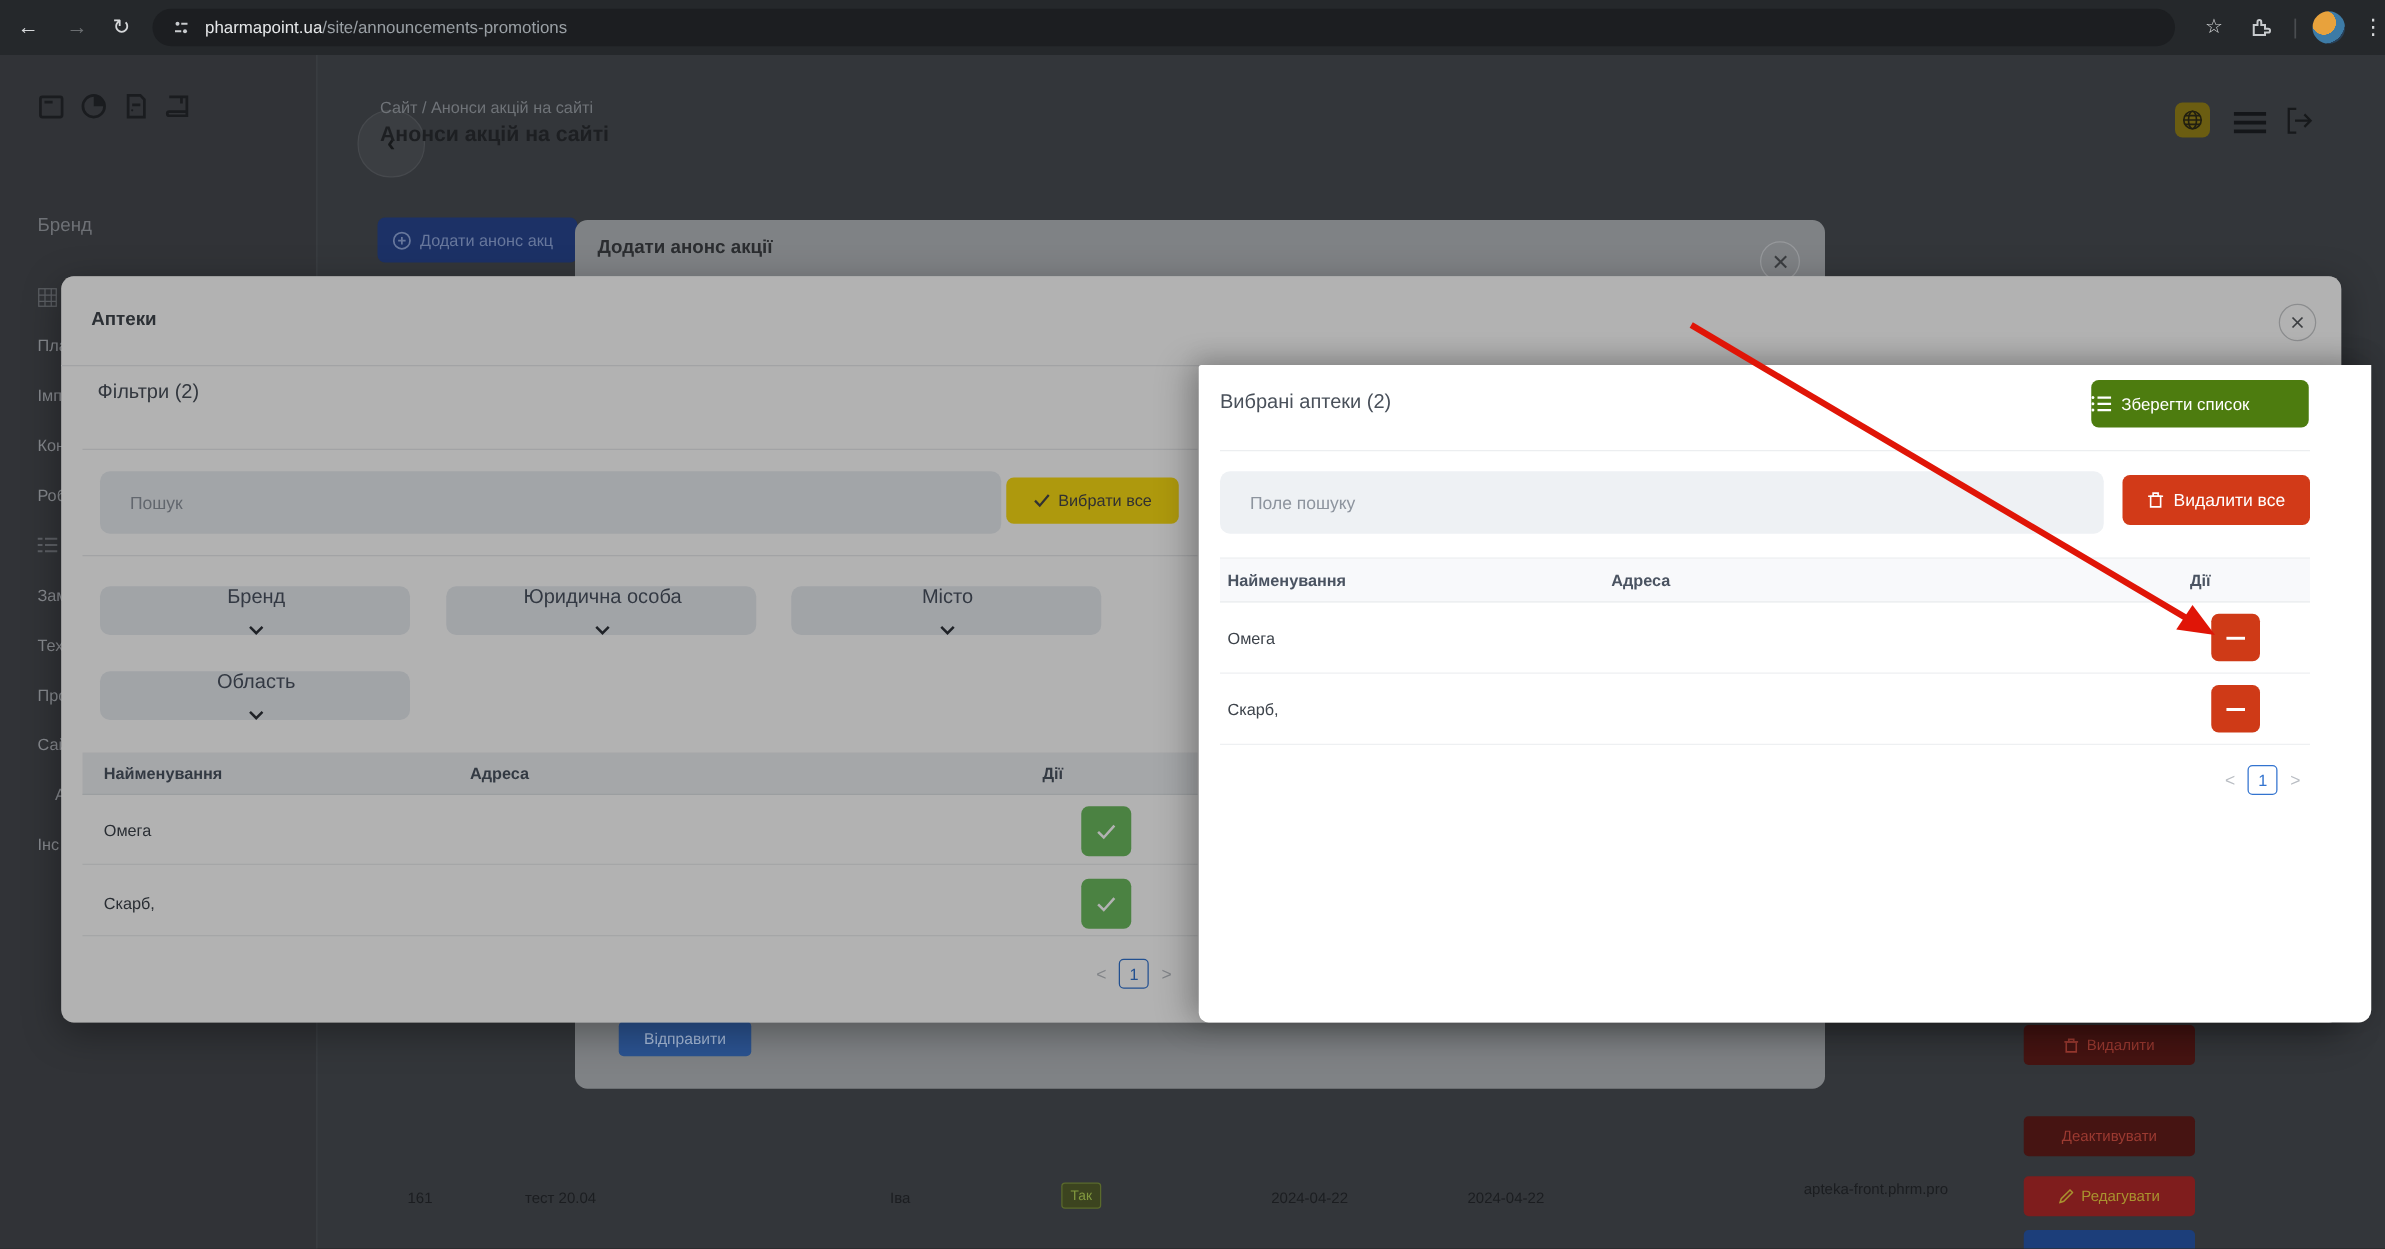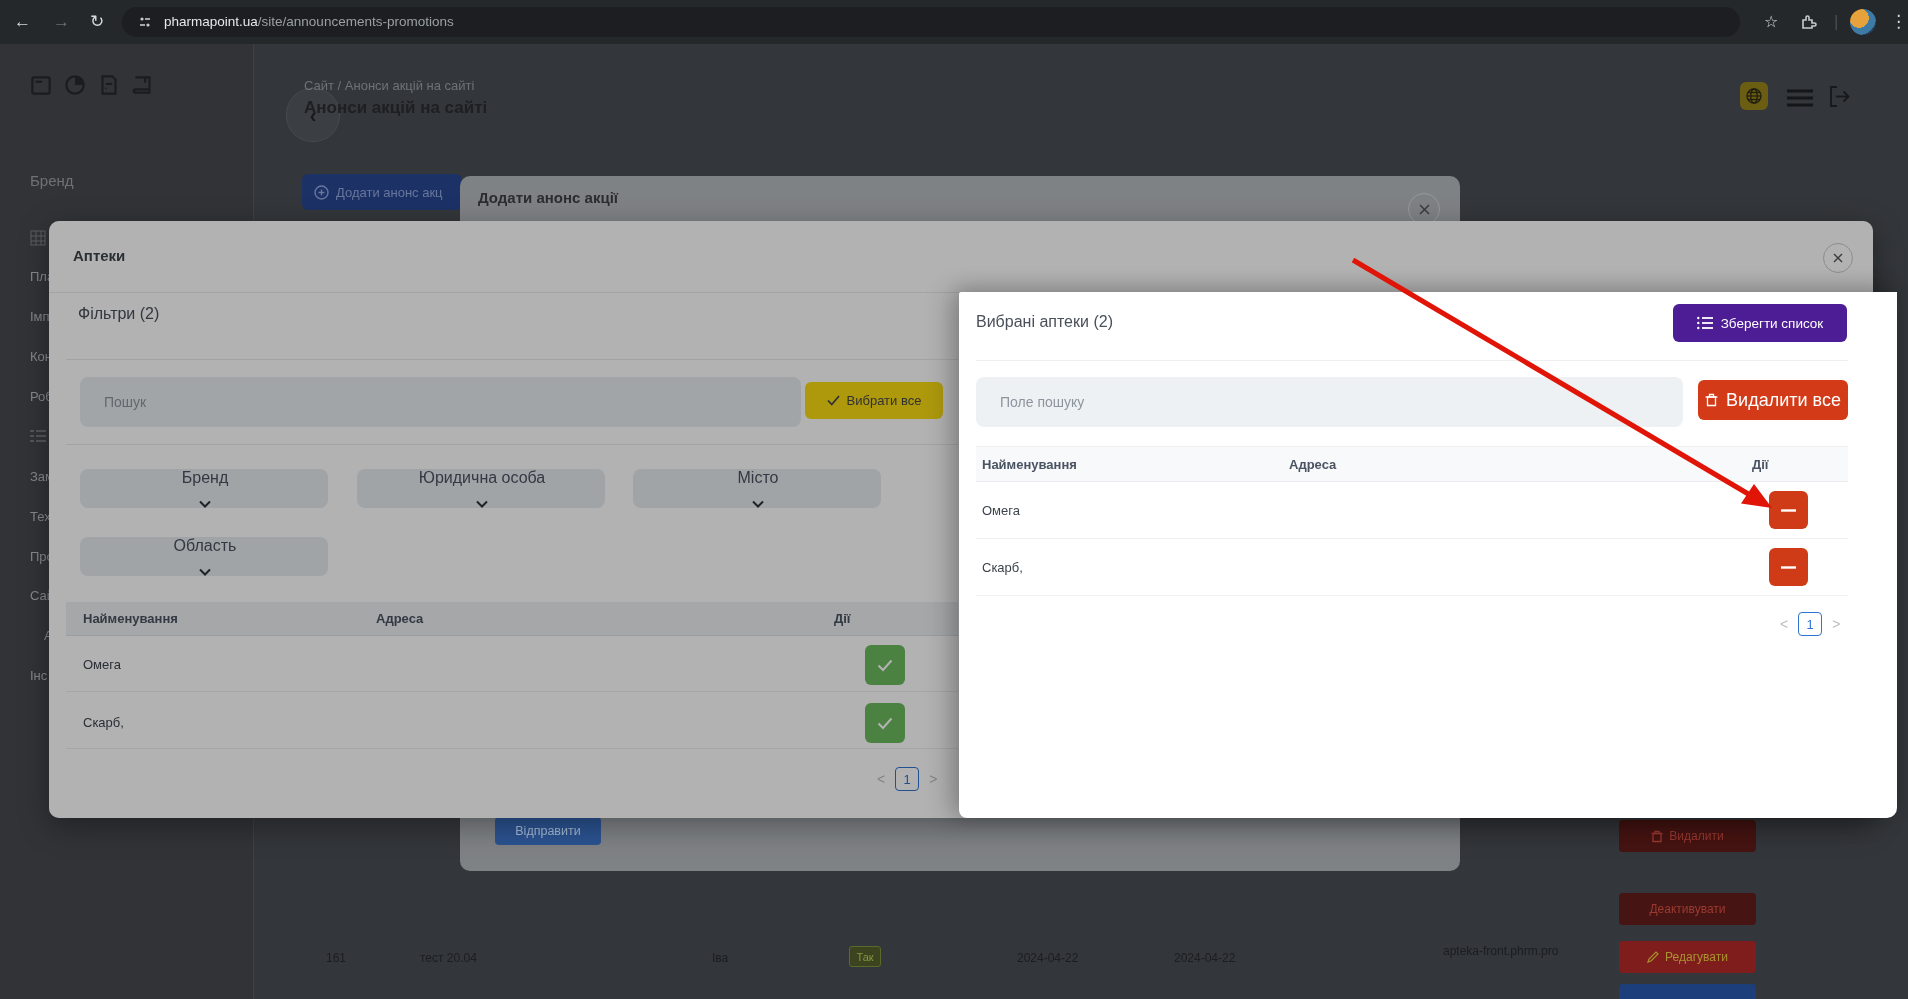--- a/index.html
+++ b/index.html
@@ -60,24 +60,24 @@
          font-weight:bold;font-size:13px;color:#4a5361;}
   .cellname{font-size:13px;color:#3d434b;}
   .sqbtn{position:absolute;width:40px;height:40px;border-radius:6px;display:flex;align-items:center;justify-content:center;}
   .sqbtn.green{background:#6cbb5f;}
   .pag{position:absolute;display:flex;align-items:center;gap:10px;font-size:14px;color:#b9bdc3;}
   .pagbox{width:22px;height:22px;border:1px solid #3273cf;border-radius:4px;color:#3273cf;font-size:13px;
           display:flex;align-items:center;justify-content:center;background:#fff;}
   
   .panel{position:absolute;left:959px;top:292px;width:914px;height:526px;background:#ffffff;z-index:40;
          border-radius:2px 0 10px 8px;box-shadow:-10px 0 26px rgba(0,0,0,0.22),0 -6px 18px rgba(0,0,0,0.12);padding-left:24px;}
-  .bluebtn{position:absolute;left:714px;top:12px;width:174px;height:38px;background:#4c1d95;border-radius:6px;
-           color:#fff;font-size:13.5px;display:flex;align-items:center;justify-content:center;gap:8px;}
+  .bluebtn{position:absolute;left:714px;top:12px;width:174px;height:38px;background:#4d7c0f;border-radius:6px;
+           color:#fff;font-size:13.5px;display:flex;align-items:center;justify-content:flex-start;gap:8px;}
   .redbtn{position:absolute;left:739px;top:88px;width:150px;height:40px;background:#d23a18;border-radius:6px;
-          color:#fff;font-size:18px;display:flex;align-items:center;justify-content:center;gap:8px;}
+          color:#fff;font-size:14px;display:flex;align-items:center;justify-content:center;gap:8px;}
   .minusbtn{position:absolute;left:810px;width:39px;height:38px;background:#cf3a17;border-radius:6px;
             display:flex;align-items:center;justify-content:center;}
   .panel .thead2{position:absolute;left:17px;top:154px;width:872px;height:34px;background:#f8f9fb;
                  border-top:1px solid #eef0f2;border-bottom:1px solid #e9ebee;display:flex;align-items:center;
                  font-weight:bold;font-size:13px;color:#4a5361;}
   .arrow-svg{position:absolute;left:0;top:0;z-index:60;pointer-events:none;}
 </style>
 </head>
 <body>
 

